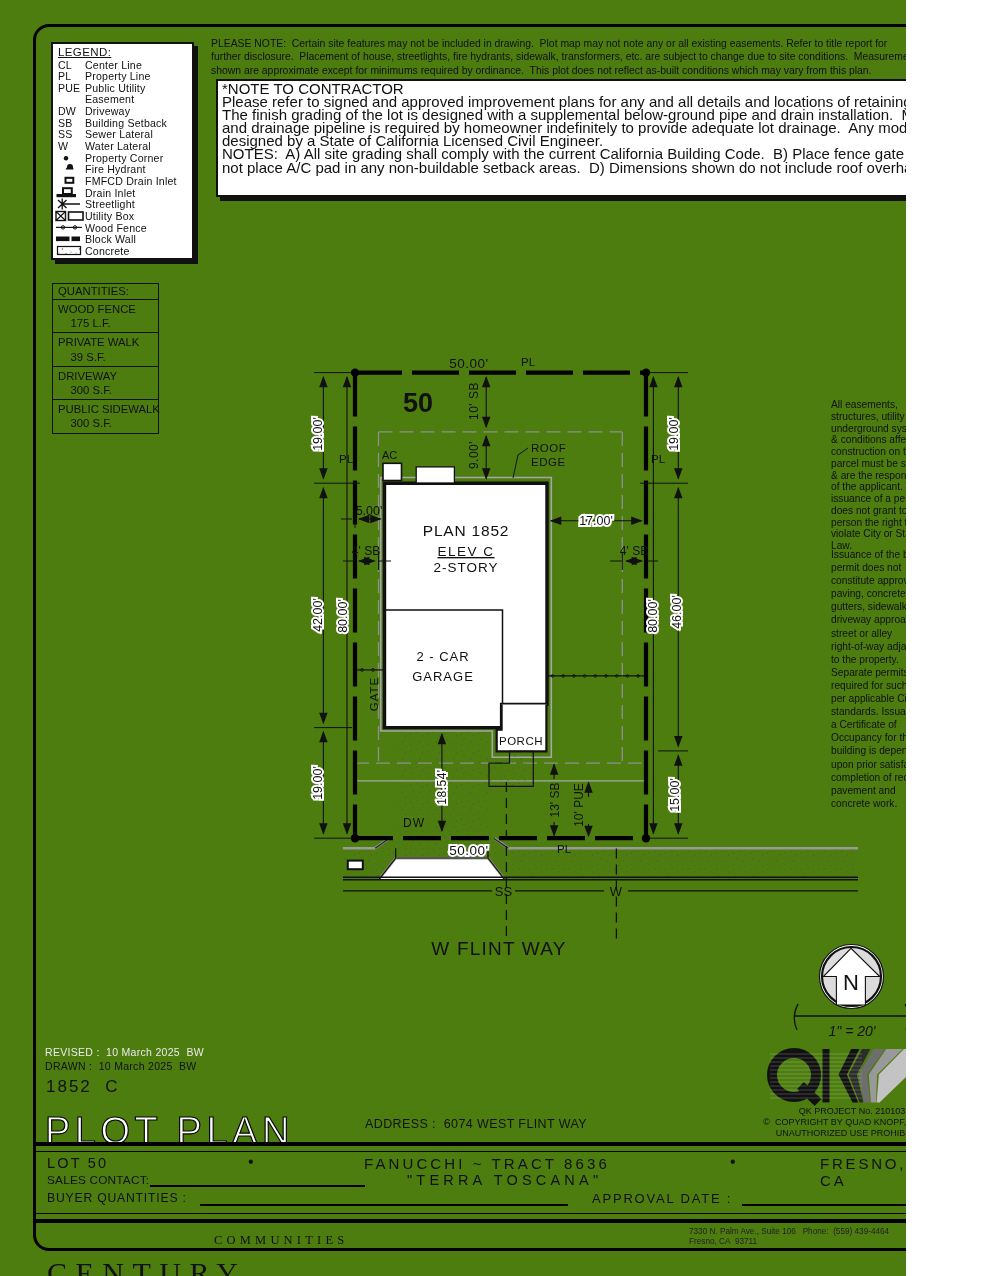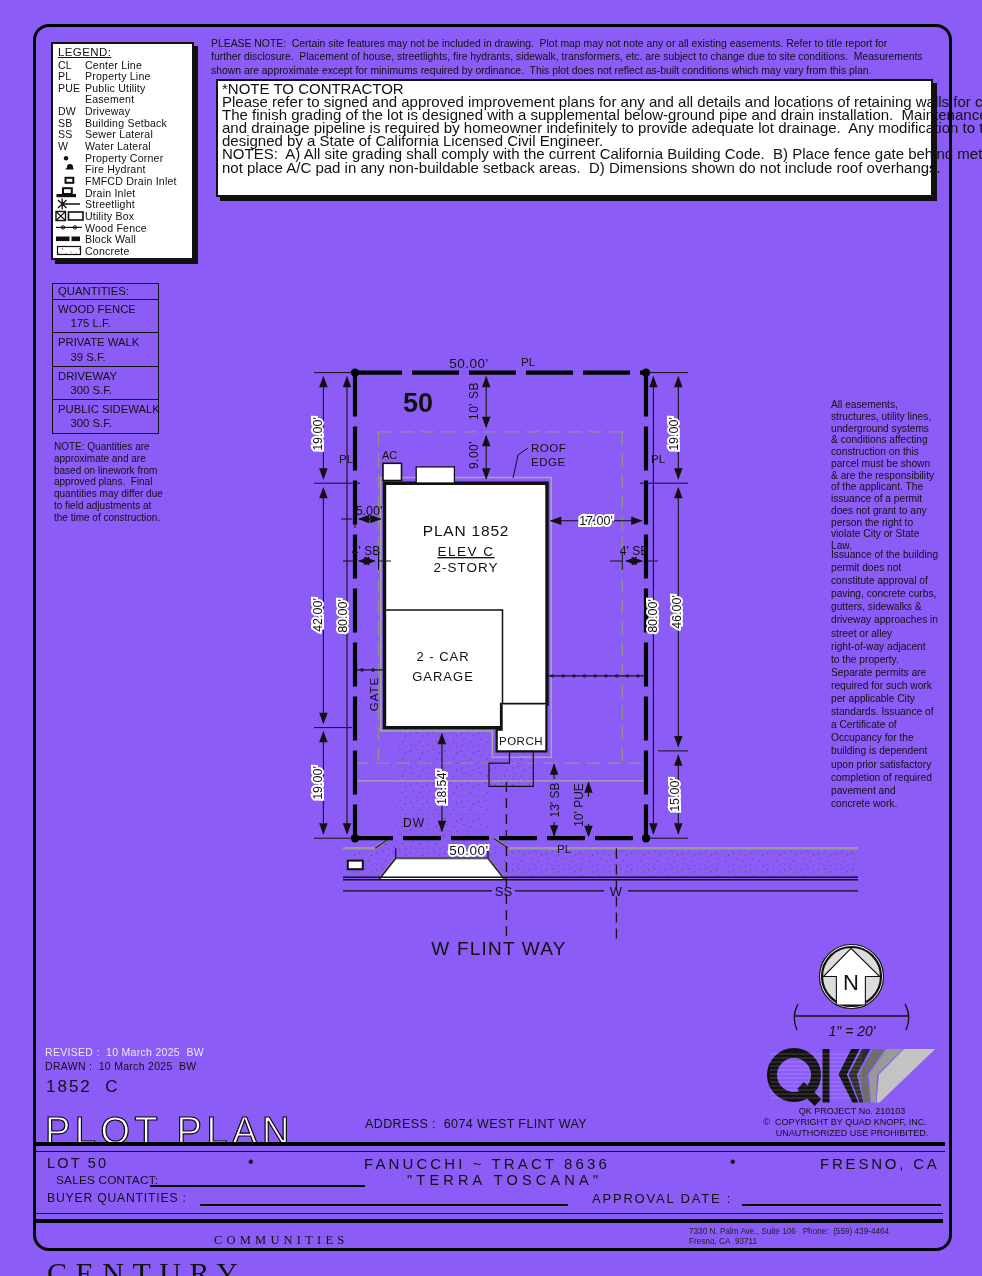--- a/index.html
+++ b/index.html
@@ -1,16 +1,16 @@
 <!DOCTYPE html>
 <html><head>
 <meta charset="utf-8">
 <style>
   html,body{margin:0;padding:0;background:#fff;}
-  #page{position:relative;width:982px;height:1276px;background:#8b5cf6;overflow:hidden;
+  #page{position:relative;width:906px;height:1276px;background:#4d7c0f;overflow:hidden;
         font-family:"Liberation Sans",sans-serif;color:#111;}
   .abs{position:absolute;}
   .box{position:absolute;border:2px solid #111;background:#fff;}
   .shadow{box-shadow:4px 4px 0 #111;}
 </style>
 </head>
 <body>
 <div id="page">
 
 <div class="abs" style="left:33px;top:24px;width:913px;height:1221px;border:3px solid #000;border-radius:16px;"></div>
@@ -41,22 +41,20 @@
 not place A/C pad in any non-buildable setback areas.&nbsp; D) Dimensions shown do not include roof overhangs.</div>
 
 <div class="abs" style="left:52px;top:283px;width:105px;border:1.8px solid #111;white-space:nowrap;">
   <div style="font-size:11.3px;padding:1px 0 2px 5px;border-bottom:1.8px solid #111;">QUANTITIES:</div>
   <div style="font-size:11.3px;line-height:14.2px;padding:2px 0 2px 5px;border-bottom:1.8px solid #111;">WOOD FENCE<br>&nbsp;&nbsp;&nbsp;&nbsp;175 L.F.</div>
   <div style="font-size:11.3px;line-height:14.2px;padding:2px 0 2px 5px;border-bottom:1.8px solid #111;">PRIVATE WALK<br>&nbsp;&nbsp;&nbsp;&nbsp;39 S.F.</div>
   <div style="font-size:11.3px;line-height:14.2px;padding:2px 0 2px 5px;border-bottom:1.8px solid #111;">DRIVEWAY<br>&nbsp;&nbsp;&nbsp;&nbsp;300 S.F.</div>
   <div style="font-size:11.3px;line-height:14.2px;padding:2px 0 2px 5px;">PUBLIC SIDEWALK<br>&nbsp;&nbsp;&nbsp;&nbsp;300 S.F.</div>
 </div>
 
-<div class="abs" style="left:54px;top:441px;font-size:10px;line-height:11.8px;white-space:nowrap;">
-NOTE: Quantities are<br>approximate and are<br>based on linework from<br>approved plans.&nbsp; Final<br>quantities may differ due<br>to field adjustments at<br>the time of construction.</div>
 
 
 
 <div class="abs" style="left:831px;top:399px;font-size:10.2px;line-height:11.75px;white-space:nowrap;">
 All easements,<br>structures, utility lines,<br>underground systems<br>&amp; conditions affecting<br>construction on this<br>parcel must be shown<br>&amp; are the responsibility<br>of the applicant. The<br>issuance of a permit<br>does not grant to any<br>person the right to<br>violate City or State<br>Law.</div>
 
 <div class="abs" style="left:831px;top:548px;font-size:10.2px;line-height:13.1px;white-space:nowrap;">
 Issuance of the building<br>permit does not<br>constitute approval of<br>paving, concrete curbs,<br>gutters, sidewalks &amp;<br>driveway approaches in<br>street or alley<br>right-of-way adjacent<br>to the property.<br>Separate permits are<br>required for such work<br>per applicable City<br>standards. Issuance of<br>a Certificate of<br>Occupancy for the<br>building is dependent<br>upon prior satisfactory<br>completion of required<br>pavement and<br>concrete work.</div>
 
 <svg class="abs" style="left:0;top:0" width="982" height="1276" viewBox="0 0 982 1276">
@@ -323,21 +321,21 @@
 
 <div class="abs" style="left:34px;top:1141.5px;width:911px;height:4px;background:#000;"></div>
 <div class="abs" style="left:34px;top:1150.5px;width:911px;height:1.5px;background:#000;"></div>
 
 <div class="abs" style="left:47px;top:1155px;font-size:14.5px;letter-spacing:2.2px;">LOT 50</div>
 <div class="abs" style="left:248px;top:1153px;font-size:16px;">•</div>
 <div class="abs" style="left:364px;top:1155px;font-size:15px;letter-spacing:3.1px;">FANUCCHI ~ TRACT 8636</div>
 <div class="abs" style="left:730px;top:1153px;font-size:16px;">•</div>
 <div class="abs" style="left:820px;top:1155px;font-size:15px;letter-spacing:2.8px;">FRESNO, CA</div>
 
-<div class="abs" style="left:56px;top:1173px;font-size:11.8px;letter-spacing:0.2px;">SALES CONTACT:</div>
+<div class="abs" style="left:47px;top:1173px;font-size:11.8px;letter-spacing:0.2px;">SALES CONTACT:</div>
 <div class="abs" style="left:150px;top:1185px;width:215px;height:1.5px;background:#000;"></div>
 <div class="abs" style="left:407px;top:1172px;font-size:14.5px;letter-spacing:4.2px;">"TERRA TOSCANA"</div>
 
 <div class="abs" style="left:47px;top:1191px;font-size:12.2px;letter-spacing:0.8px;">BUYER QUANTITIES :</div>
 <div class="abs" style="left:200px;top:1204px;width:368px;height:1.5px;background:#000;"></div>
 <div class="abs" style="left:592px;top:1191px;font-size:13px;letter-spacing:1.8px;">APPROVAL DATE :</div>
 <div class="abs" style="left:742px;top:1204px;width:199px;height:1.5px;background:#000;"></div>
 
 <div class="abs" style="left:34px;top:1212.5px;width:909px;height:1.8px;background:#000;"></div>
 <div class="abs" style="left:34px;top:1218.5px;width:909px;height:4.2px;background:#000;"></div>

